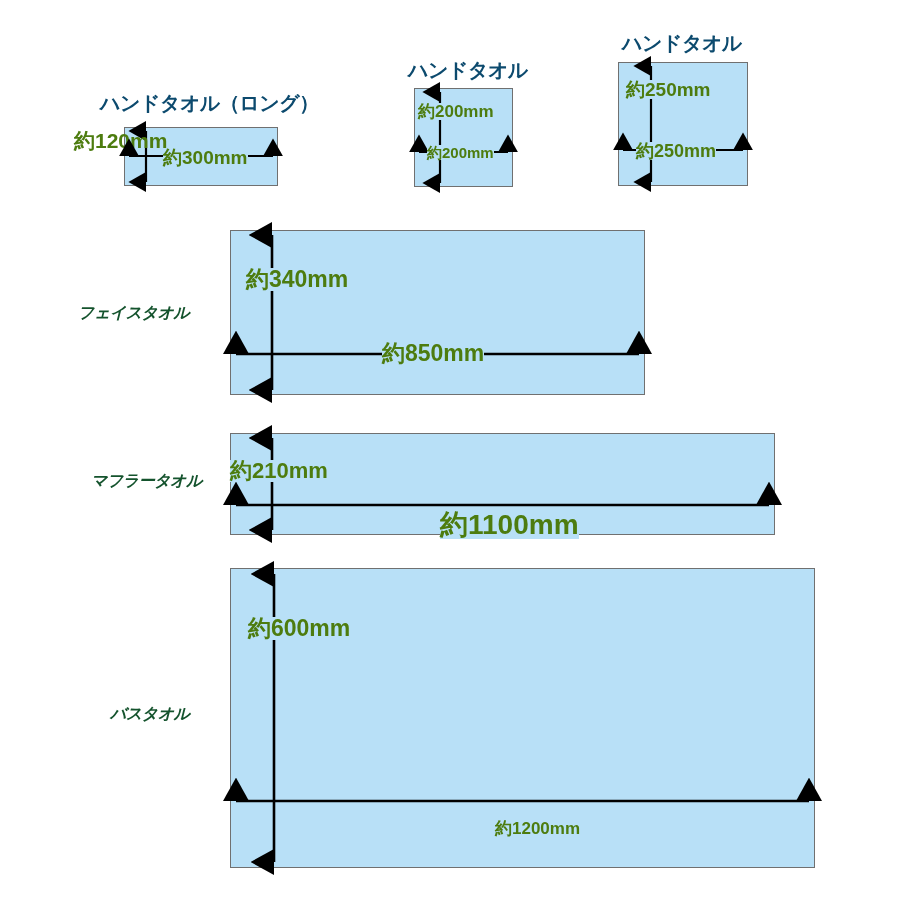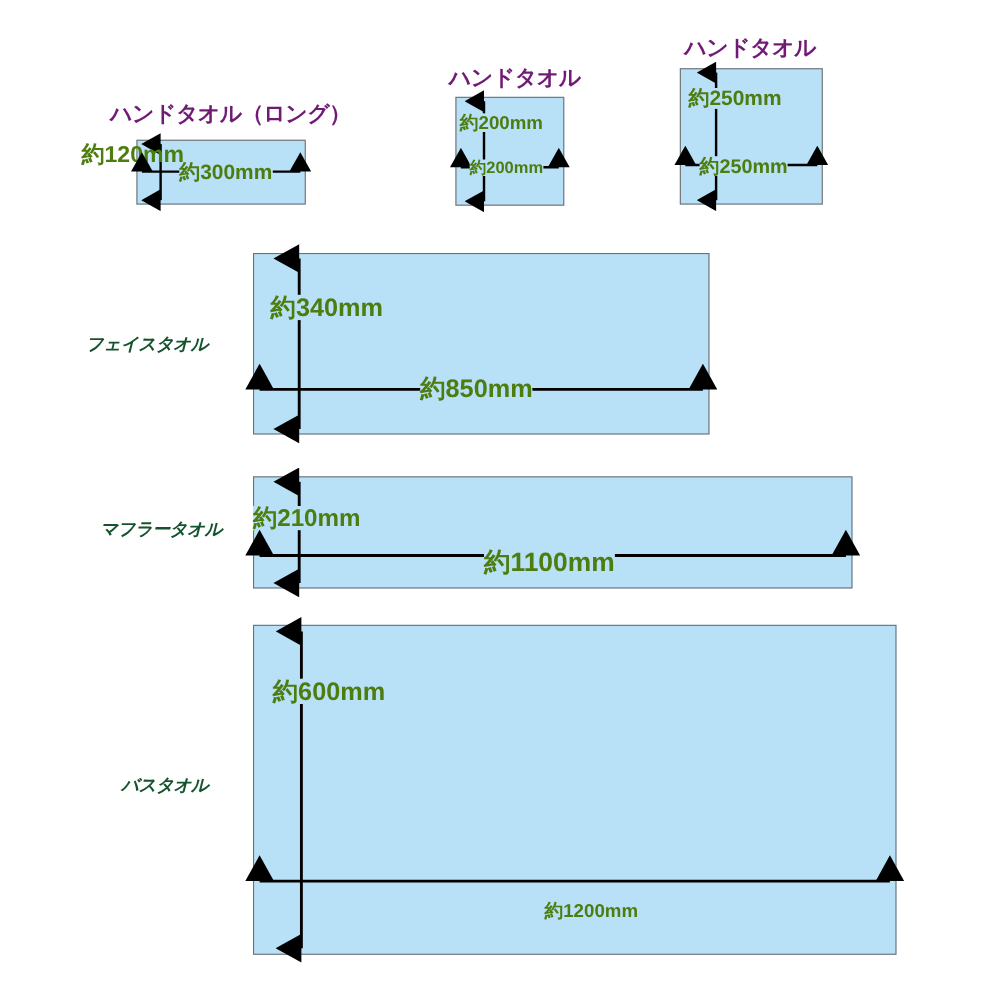--- a/index.html
+++ b/index.html
@@ -20,21 +20,21 @@
   .towel-rect {
     position: absolute;
     background: #b8e0f7;
     border: 1px solid #707070;
     box-sizing: border-box;
   }
   .title {
     position: absolute;
     font-weight: bold;
     font-size: 20px;
-    color: #701a75;
+    color: #0c4a6e;
     white-space: nowrap;
     letter-spacing: -0.5px;
   }
   .cat-label {
     position: absolute;
     font-weight: bold;
     font-size: 16px;
     color: #14532d;
     white-space: nowrap;
     letter-spacing: -0.5px;
@@ -191,21 +191,21 @@
 
   <svg class="arrow-svg" style="left:230px; top:496px;" width="545" height="18">
     <defs>
       <marker id="ah-h-5" markerWidth="10" markerHeight="10" refX="5" refY="9" orient="auto">
         <path d="M0,9 L5,0 L10,9 Z" fill="#000"></path>
       </marker>
     </defs>
     <line x1="6" y1="9" x2="539" y2="9" stroke="#000" stroke-width="2.6" marker-start="url(#ah-h-5)" marker-end="url(#ah-h-5)"></line>
   </svg>
 
-  <div class="dim-label" style="left:440px; top:500px; font-size:24px; background:#b8e0f7;">約1100mm</div>
+  <div class="dim-label" style="left:440px; top:511px; font-size:28px; background:#b8e0f7;">約1100mm</div>
 
   <div class="cat-label" style="left:110px; top:704px;">バスタオル</div>
 
   <div class="towel-rect" style="left:230px; top:568px; width:585px; height:300px;"></div>
 
   <svg class="arrow-svg" style="left:266px; top:568px;" width="16" height="300">
     <defs>
       <marker id="ah-v-6" markerWidth="10" markerHeight="10" refX="5" refY="9" orient="auto">
         <path d="M0,9 L5,0 L10,9 Z" fill="#000"></path>
       </marker>

